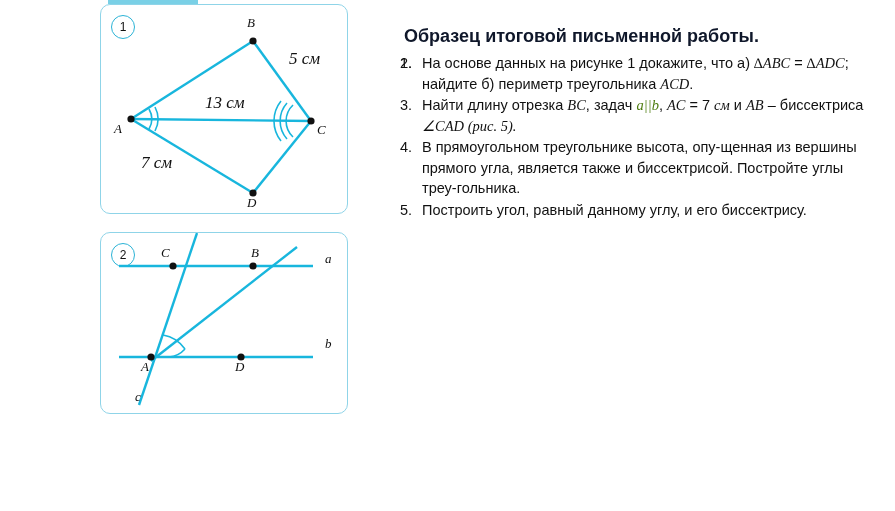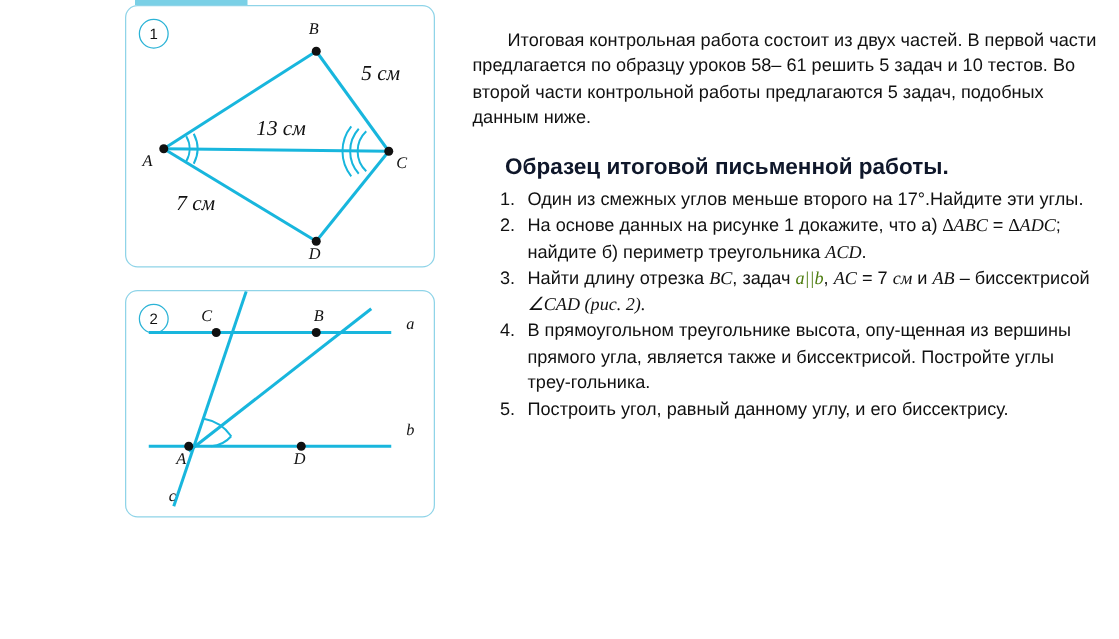--- a/index.html
+++ b/index.html
@@ -212,38 +212,36 @@
       <div class="fig-label" style="left:224px; top:103px;">b</div>
       <div class="fig-label" style="left:40px;  top:126px;">A</div>
       <div class="fig-label" style="left:134px; top:126px;">D</div>
       <div class="fig-label" style="left:34px;  top:156px;">c</div>
     </div>
 
   </div>
 
   <div class="text-col">
 
-    <p class="intro">Итоговая контрольная работа состоит из двух частей. В первой части предлагается по образцу уроков 58– 61 решить 5 задач и 10 тестов. Во второй части контрольной работы предлагаются 5 задач, подобных данным ниже.</p>
 
     <div class="subtitle">Образец итоговой письменной работы.</div>
 
     <ol class="tasks">
       <li>
         <span class="num">1.</span>
-        <span>Один из смежных углов меньше второго на 17°.Найдите эти углы.</span>
       </li>
 
       <li>
         <span class="num">2.</span>
         <span>На основе данных на рисунке 1 докажите, что а) </span><span class="it">∆ABC</span><span> = </span><span class="it">∆ADC</span><span>; найдите б) периметр треугольника </span><span class="it">ACD</span><span>.</span>
       </li>
 
       <li>
         <span class="num">3.</span>
-        <span>Найти длину отрезка </span><span class="it">BC</span><span>, задач </span><span class="it" style="color:#4d7c0f">a||b</span><span>, </span><span class="it">AC</span><span> = 7 </span><span class="it">см</span><span> и </span><span class="it">AB</span><span> – биссектрисой </span><span class="it">∠CAD</span><span class="it"> (рис. 2).</span>
+        <span>Найти длину отрезка </span><span class="it">BC</span><span>, задач </span><span class="it" style="color:#4d7c0f">a||b</span><span>, </span><span class="it">AC</span><span> = 7 </span><span class="it">см</span><span> и </span><span class="it">AB</span><span> – биссектриса </span><span class="it">∠CAD</span><span class="it"> (рис. 5).</span>
       </li>
 
       <li>
         <span class="num">4.</span>
         <span>В прямоугольном треугольнике высота, опу-щенная из вершины прямого угла, является также и биссектрисой. Постройте углы треу-гольника.</span>
       </li>
 
       <li>
         <span class="num">5.</span>
         <span>Построить угол, равный данному углу, и его биссектрису.</span>

